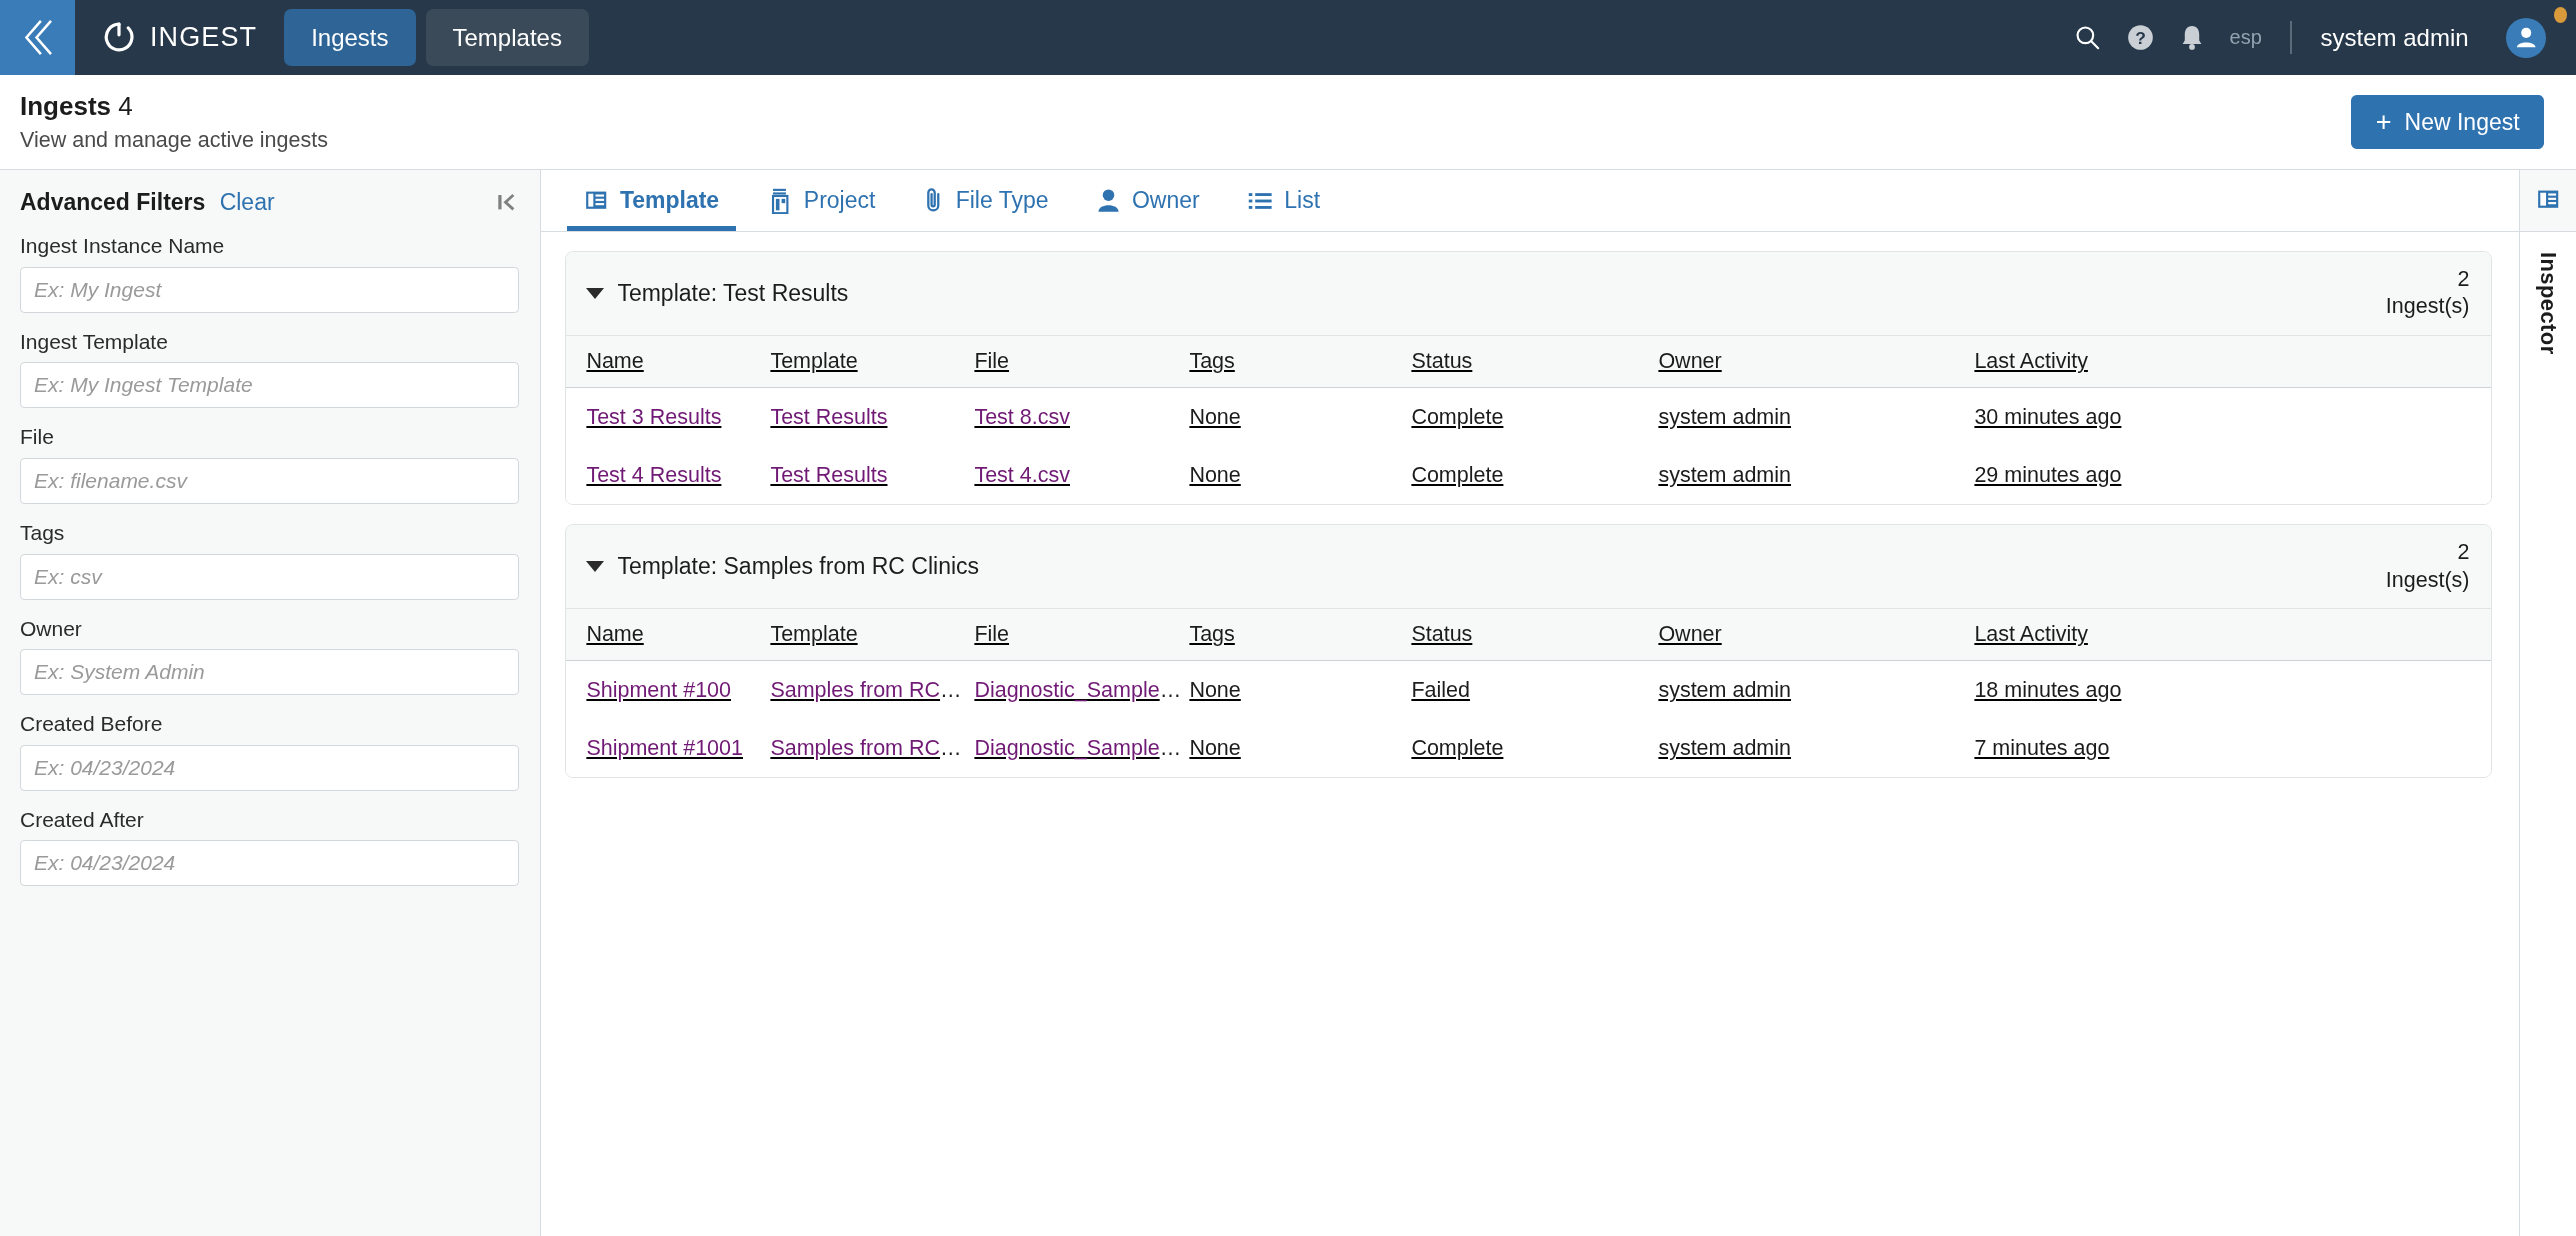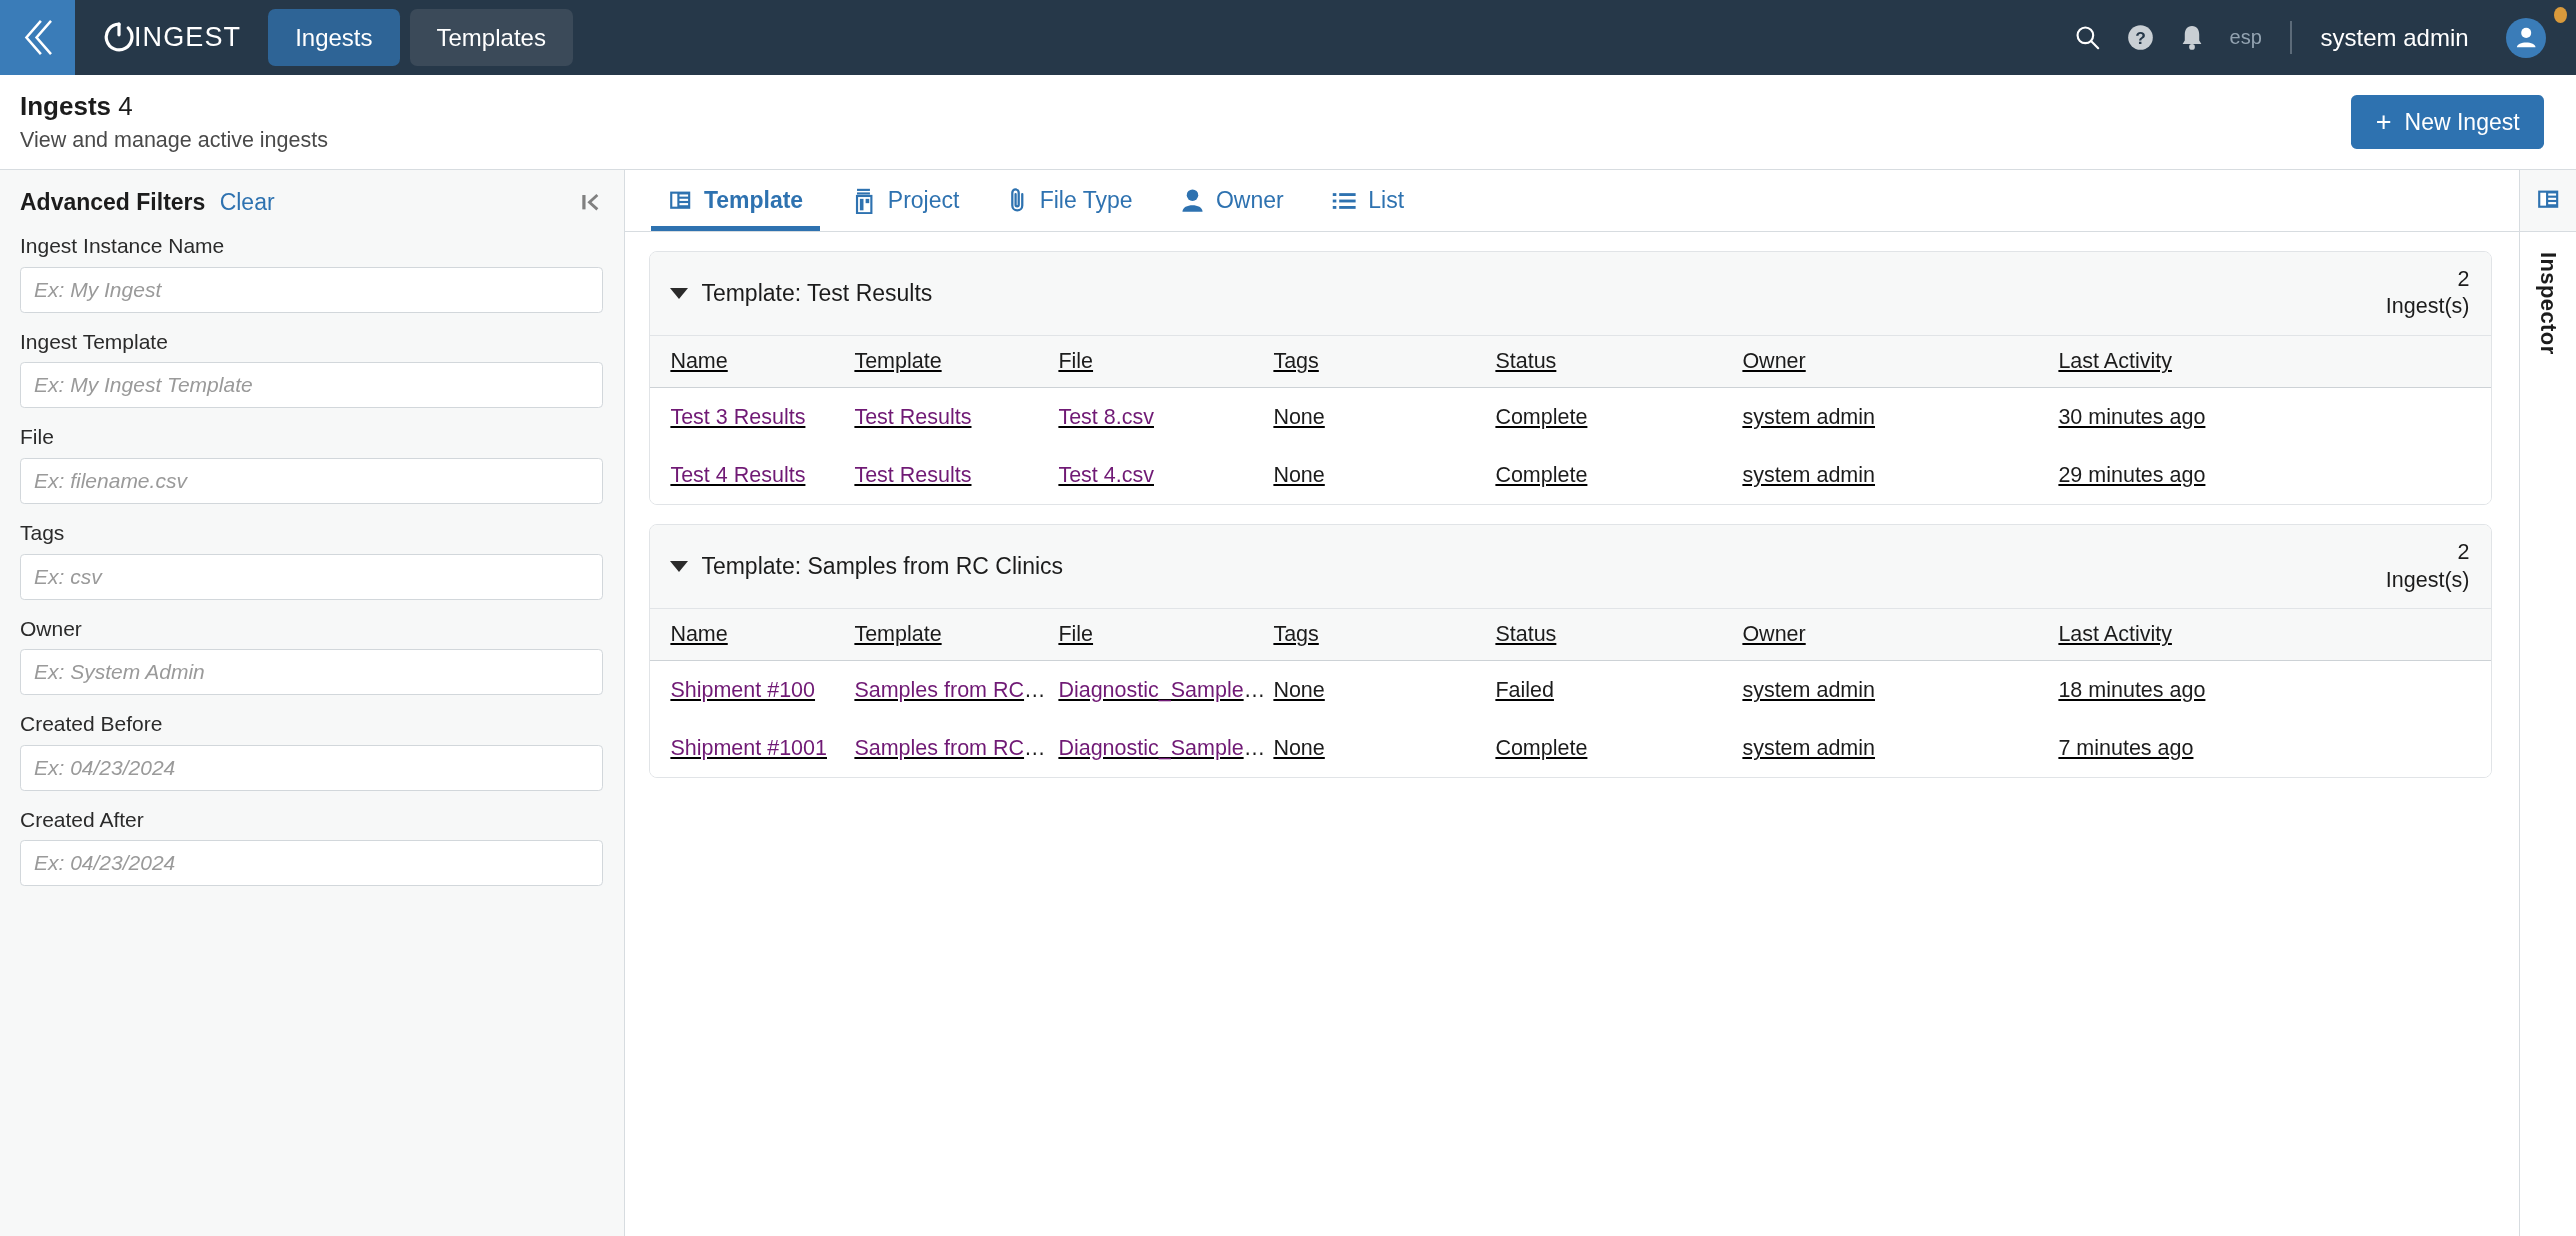--- a/index.html
+++ b/index.html
@@ -24,21 +24,21 @@
     width: 75px;
     background: #3a7cb8;
     display: flex;
     align-items: center;
     justify-content: center;
     cursor: pointer;
   }
   .brand {
     display: flex;
     align-items: center;
-    gap: 0;
+    gap: 16px;
     padding: 0 27px 0 29px;
   }
   .brand-text {
     color: #ffffff;
     font-size: 27px;
     letter-spacing: 1.1px;
     font-weight: 400;
   }
   .nav-tabs { display: flex; align-items: center; gap: 10px; }
   .nav-tab {
@@ -114,21 +114,21 @@
   .btn-primary .plus { font-size: 27px; line-height: 1; font-weight: 300; }
 
   
   .body-wrap {
     display: flex;
     height: calc(1236px - 75px - 95px);
   }
 
   
   .filters {
-    width: 625px;
+    width: 541px;
     background: #f7f8f8;
     border-right: 1.4px solid #d7dce0;
     padding: 18.6px 21.5px 0 20px;
     overflow: hidden;
   }
   .filters-head {
     display: flex;
     align-items: center;
     margin-bottom: 18.6px;
   }

